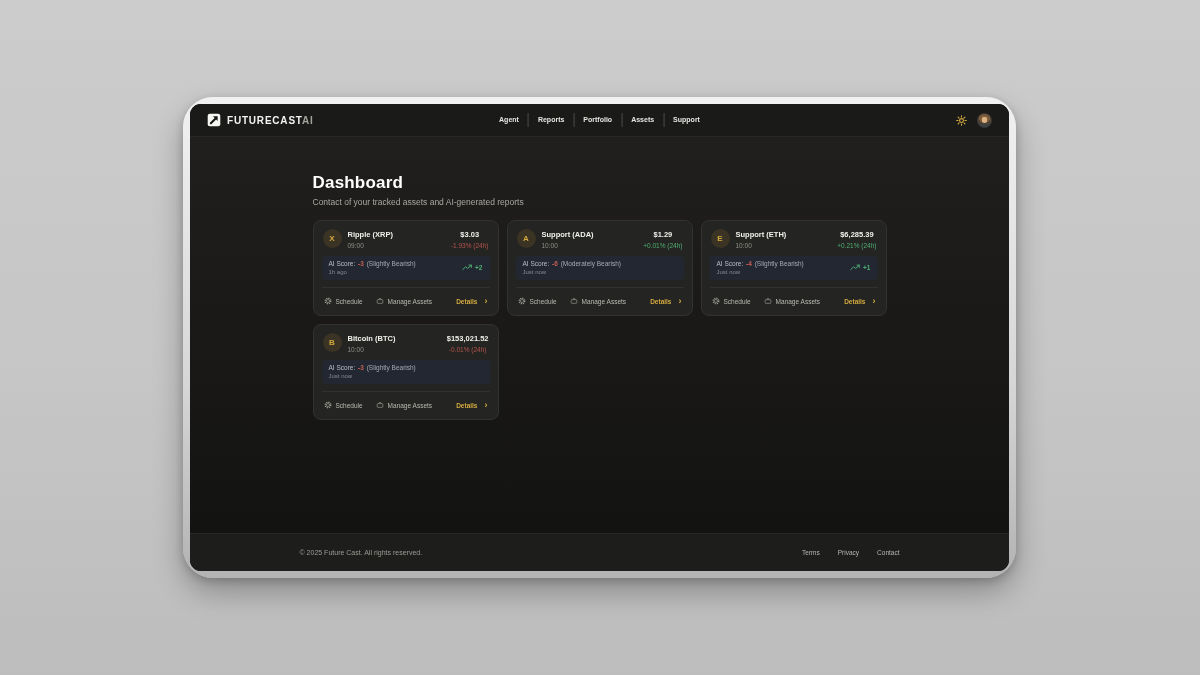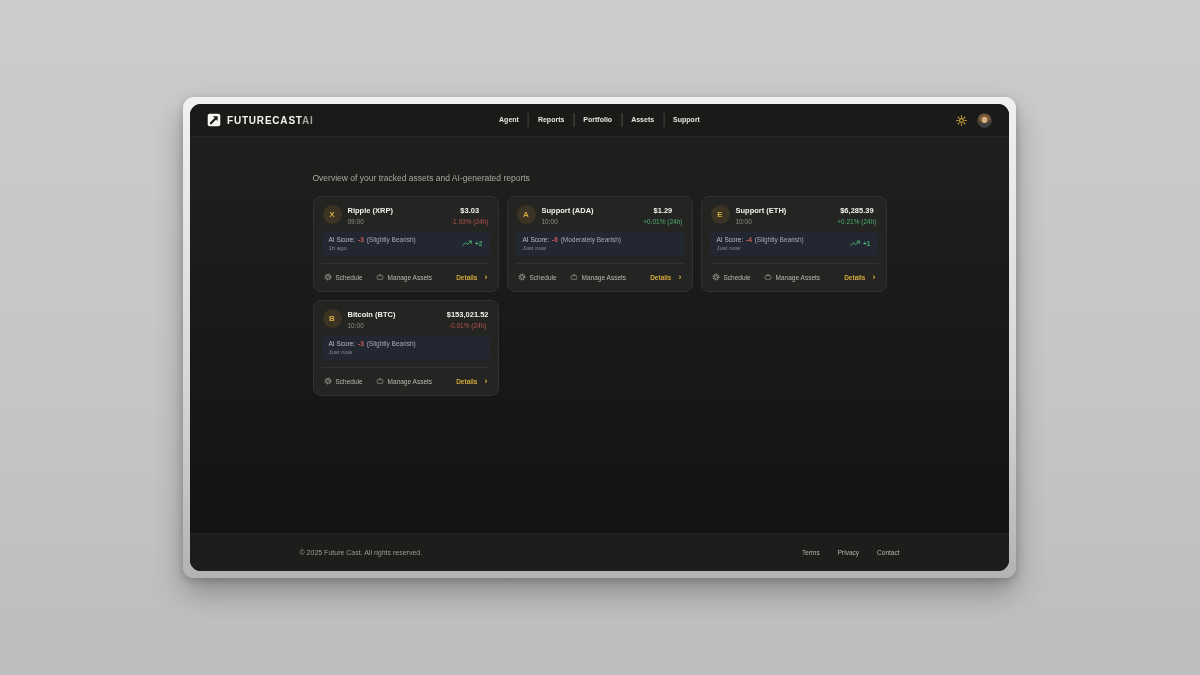--- a/index.html
+++ b/index.html
@@ -5,21 +5,21 @@
   * { margin:0; padding:0; box-sizing:border-box; }
   html,body { width:1200px; height:675px; overflow:hidden; }
   body {
     font-family: "Liberation Sans", sans-serif;
     background: linear-gradient(180deg, #cccccc 0%, #c6c6c6 55%, #bdbdbd 100%);
     position: relative;
   }
   
   .window {
     position:absolute; left:183px; top:97px; width:833px; height:481px;
-    border-radius:11px; padding:7px;
+    border-radius:30px; padding:7px;
     background: linear-gradient(180deg, #f1f1f1 0%, #d6d6d6 60%, #b3b3b3 100%);
     box-shadow: 0 14px 30px rgba(0,0,0,.28), 0 3px 8px rgba(0,0,0,.18);
   }
   .screen {
     height:100%; border-radius:11px; overflow:hidden;
     display:flex; flex-direction:column; background:#161615;
   }
   
   .app-header {
     flex:none; height:33px; background:#1a1a19; border-bottom:1px solid #272726;
@@ -141,21 +141,22 @@
             <circle cx="12" cy="12" r="4.2"></circle>
             <path d="M12 1.5v3M12 19.5v3M1.5 12h3M19.5 12h3M4.6 4.6l2.1 2.1M17.3 17.3l2.1 2.1M4.6 19.4l2.1-2.1M17.3 6.7l2.1-2.1"></path>
           </svg>
         </button>
         <div class="avatar"></div>
       </div>
     </header>
 
     <main class="content">
       <div class="container">
-        <p class="page-subtitle">Overview of your tracked assets and AI-generated reports</p>
+        <h1 class="page-title">Dashboard</h1>
+        <p class="page-subtitle">Contact of your tracked assets and AI-generated reports</p>
 
         <div class="cards">
 
           <article class="card">
             <div class="card-top">
               <div class="asset">
                 <span class="symbol">X</span>
                 <div>
                   <div class="asset-name">Ripple (XRP)</div>
                   <div class="asset-time">09:00</div>

